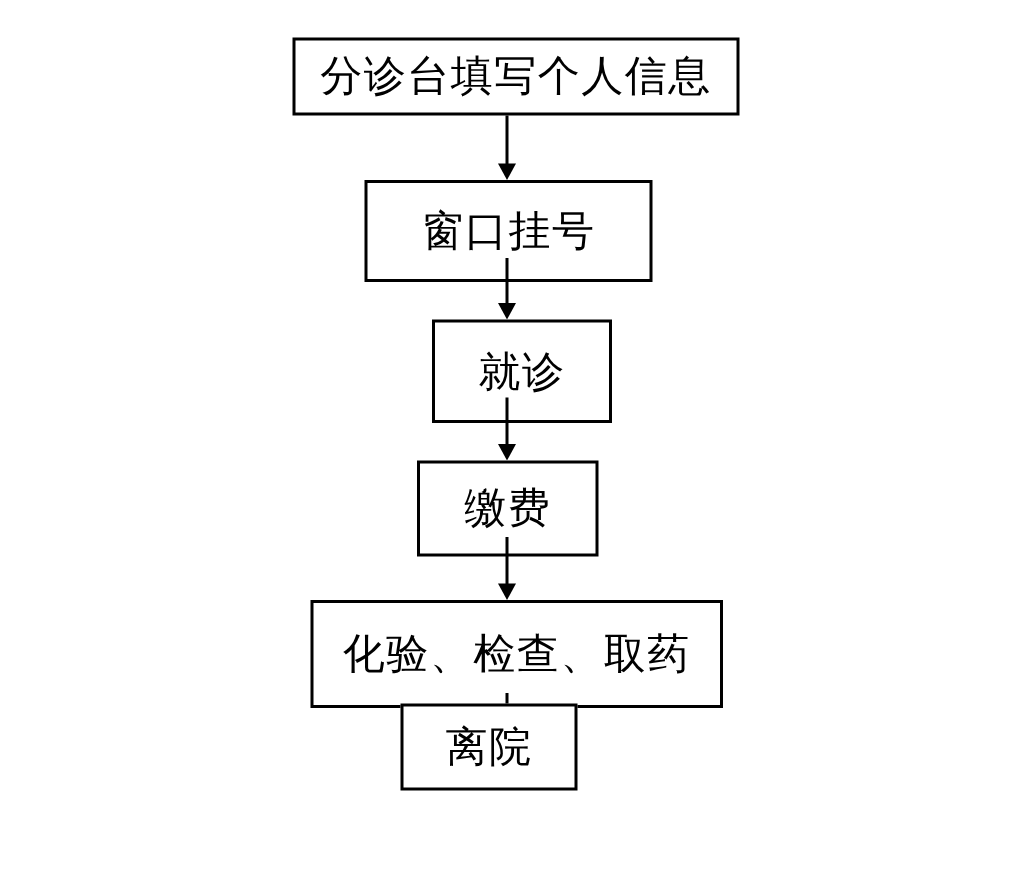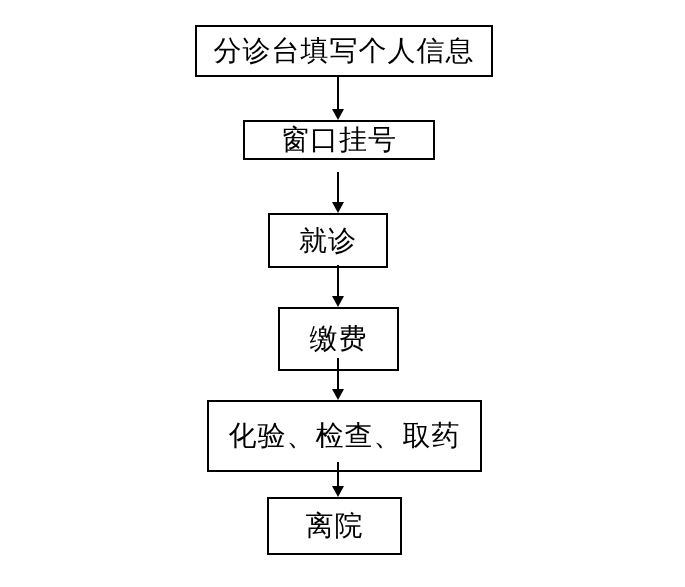--- a/index.html
+++ b/index.html
@@ -23,25 +23,25 @@
     display: flex;
     align-items: center;
     justify-content: center;
     font-size: 28px;
     color: #000000;
     letter-spacing: 1px;
     white-space: nowrap;
   }
   
   .node-1 { left: 195px; top: 25px;  width: 298px; height: 52px; }
-  .node-2 { left: 243px; top: 120px; width: 192px; height: 40px; }
-  .node-3 { left: 268px; top: 213px; width: 120px; height: 55px; }
+  .node-2 { left: 243px; top: 120px; width: 192px; height: 68px; }
+  .node-3 { left: 288px; top: 213px; width: 120px; height: 69px; }
   .node-4 { left: 278px; top: 307px; width: 121px; height: 64px; }
   .node-5 { left: 207px; top: 400px; width: 275px; height: 72px; }
-  .node-6 { left: 267px; top: 497px; width: 135px; height: 58px; }
+  .node-6 { left: 267px; top: 469px; width: 118px; height: 58px; }
 
   .arrow {
     position: absolute;
     width: 14px;
     transform: translateX(-50%);
   }
   .arrow .shaft {
     position: absolute;
     left: 50%;
     top: 0;

